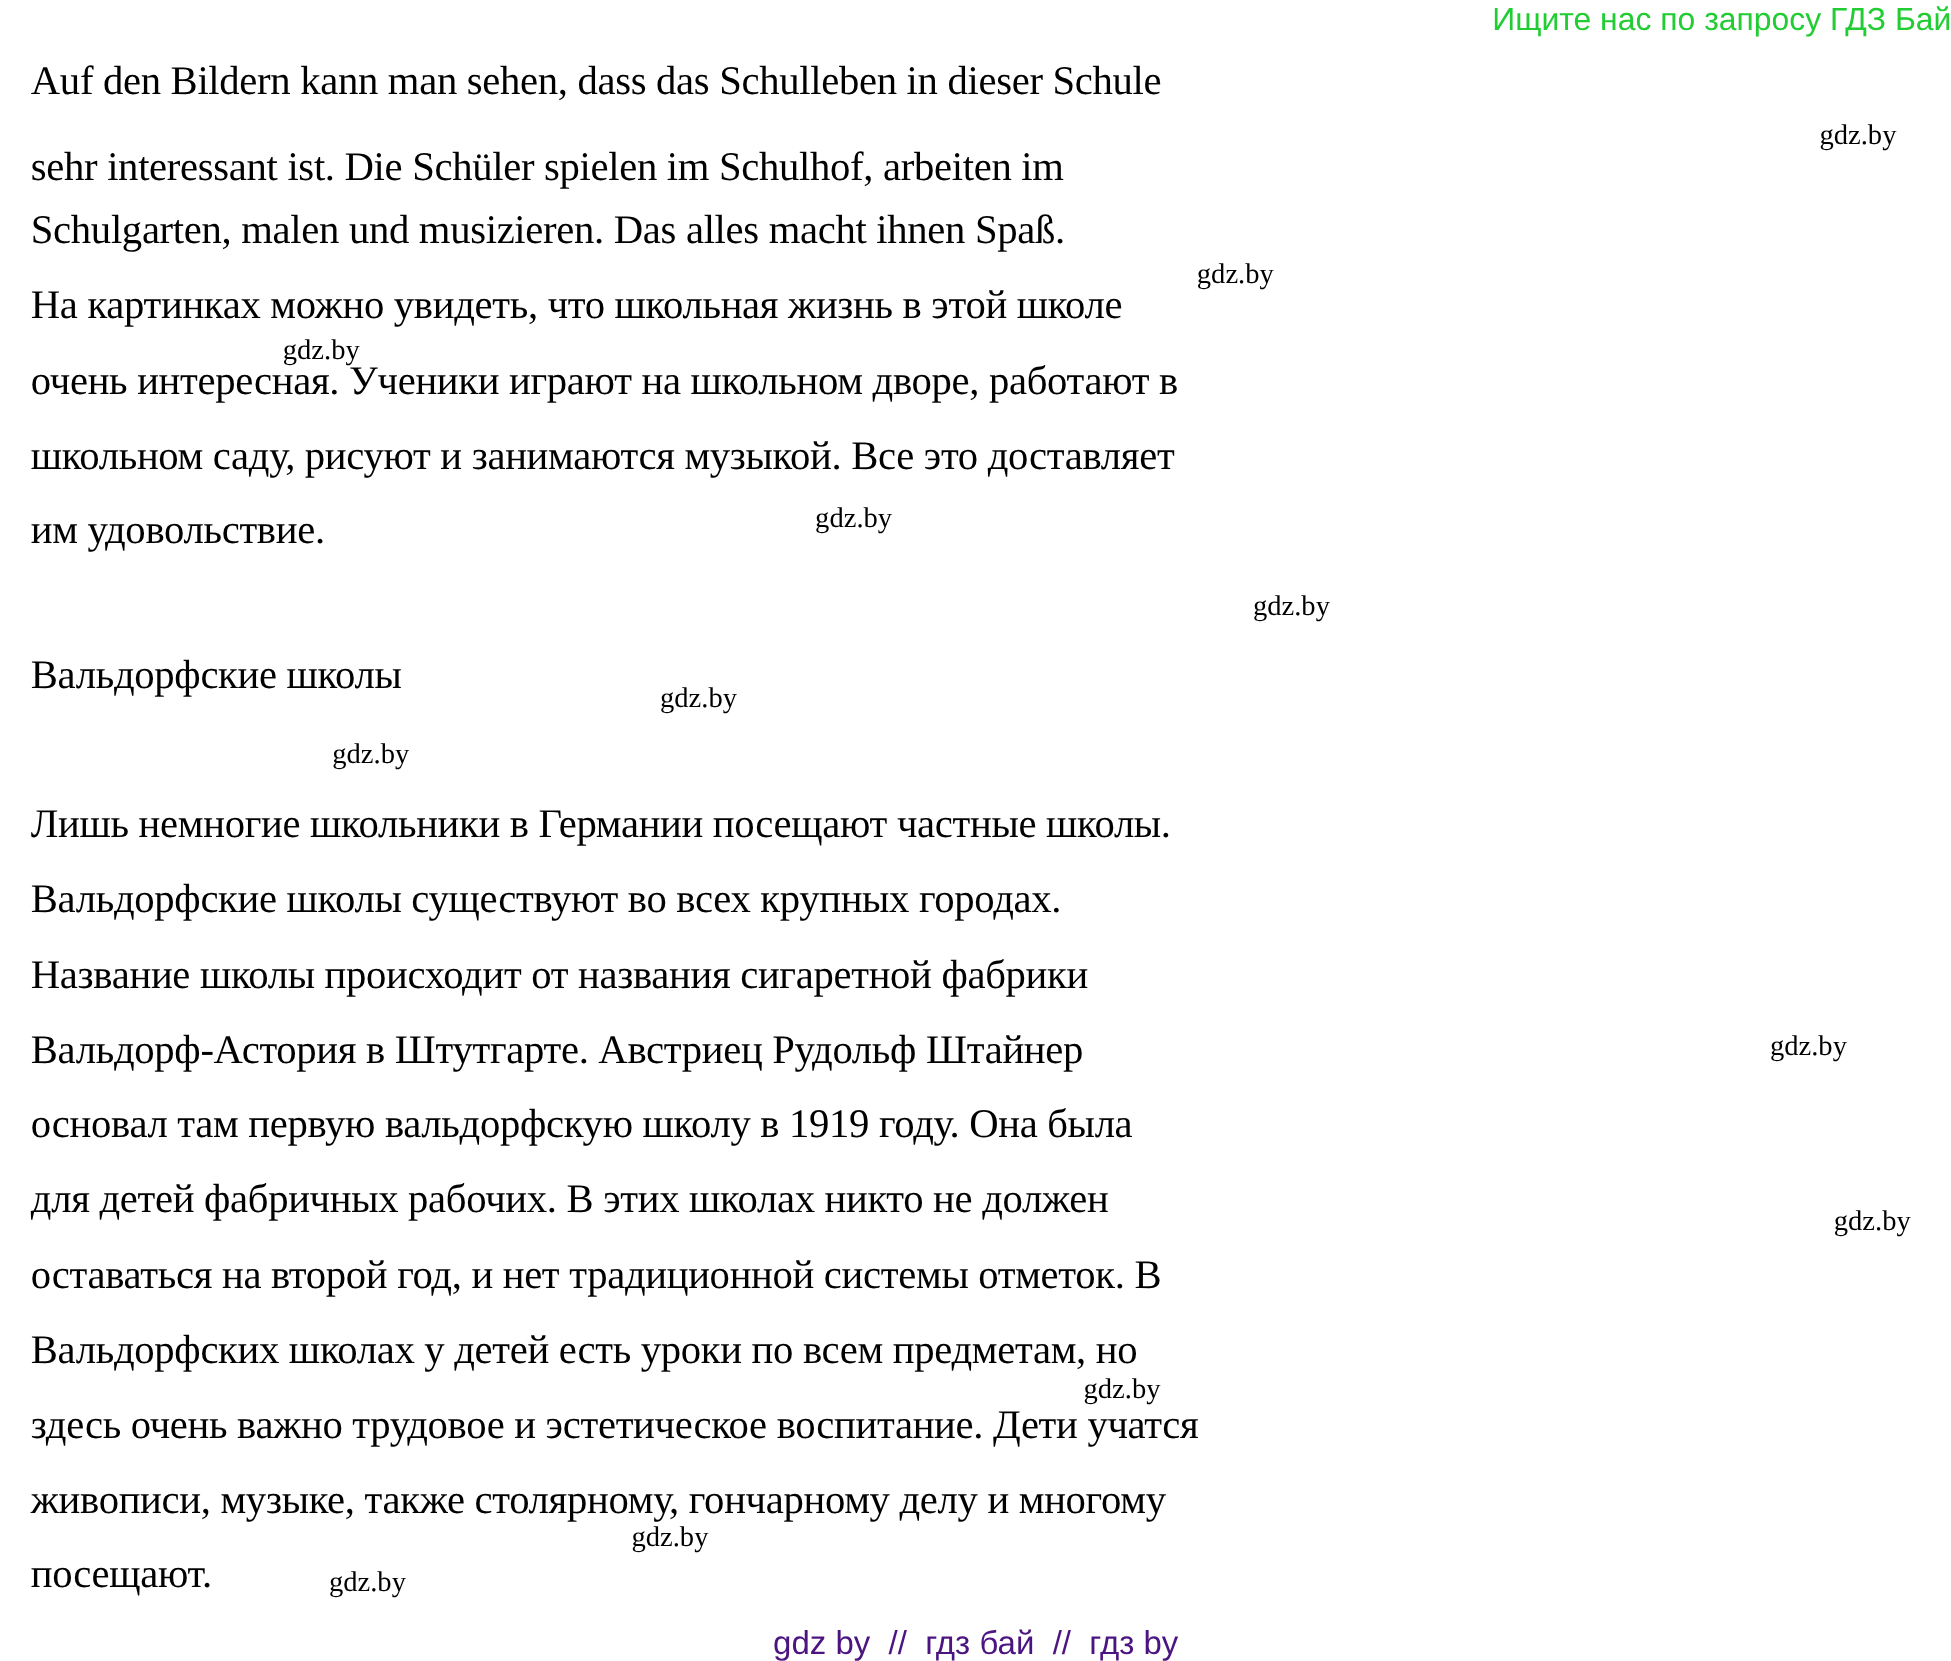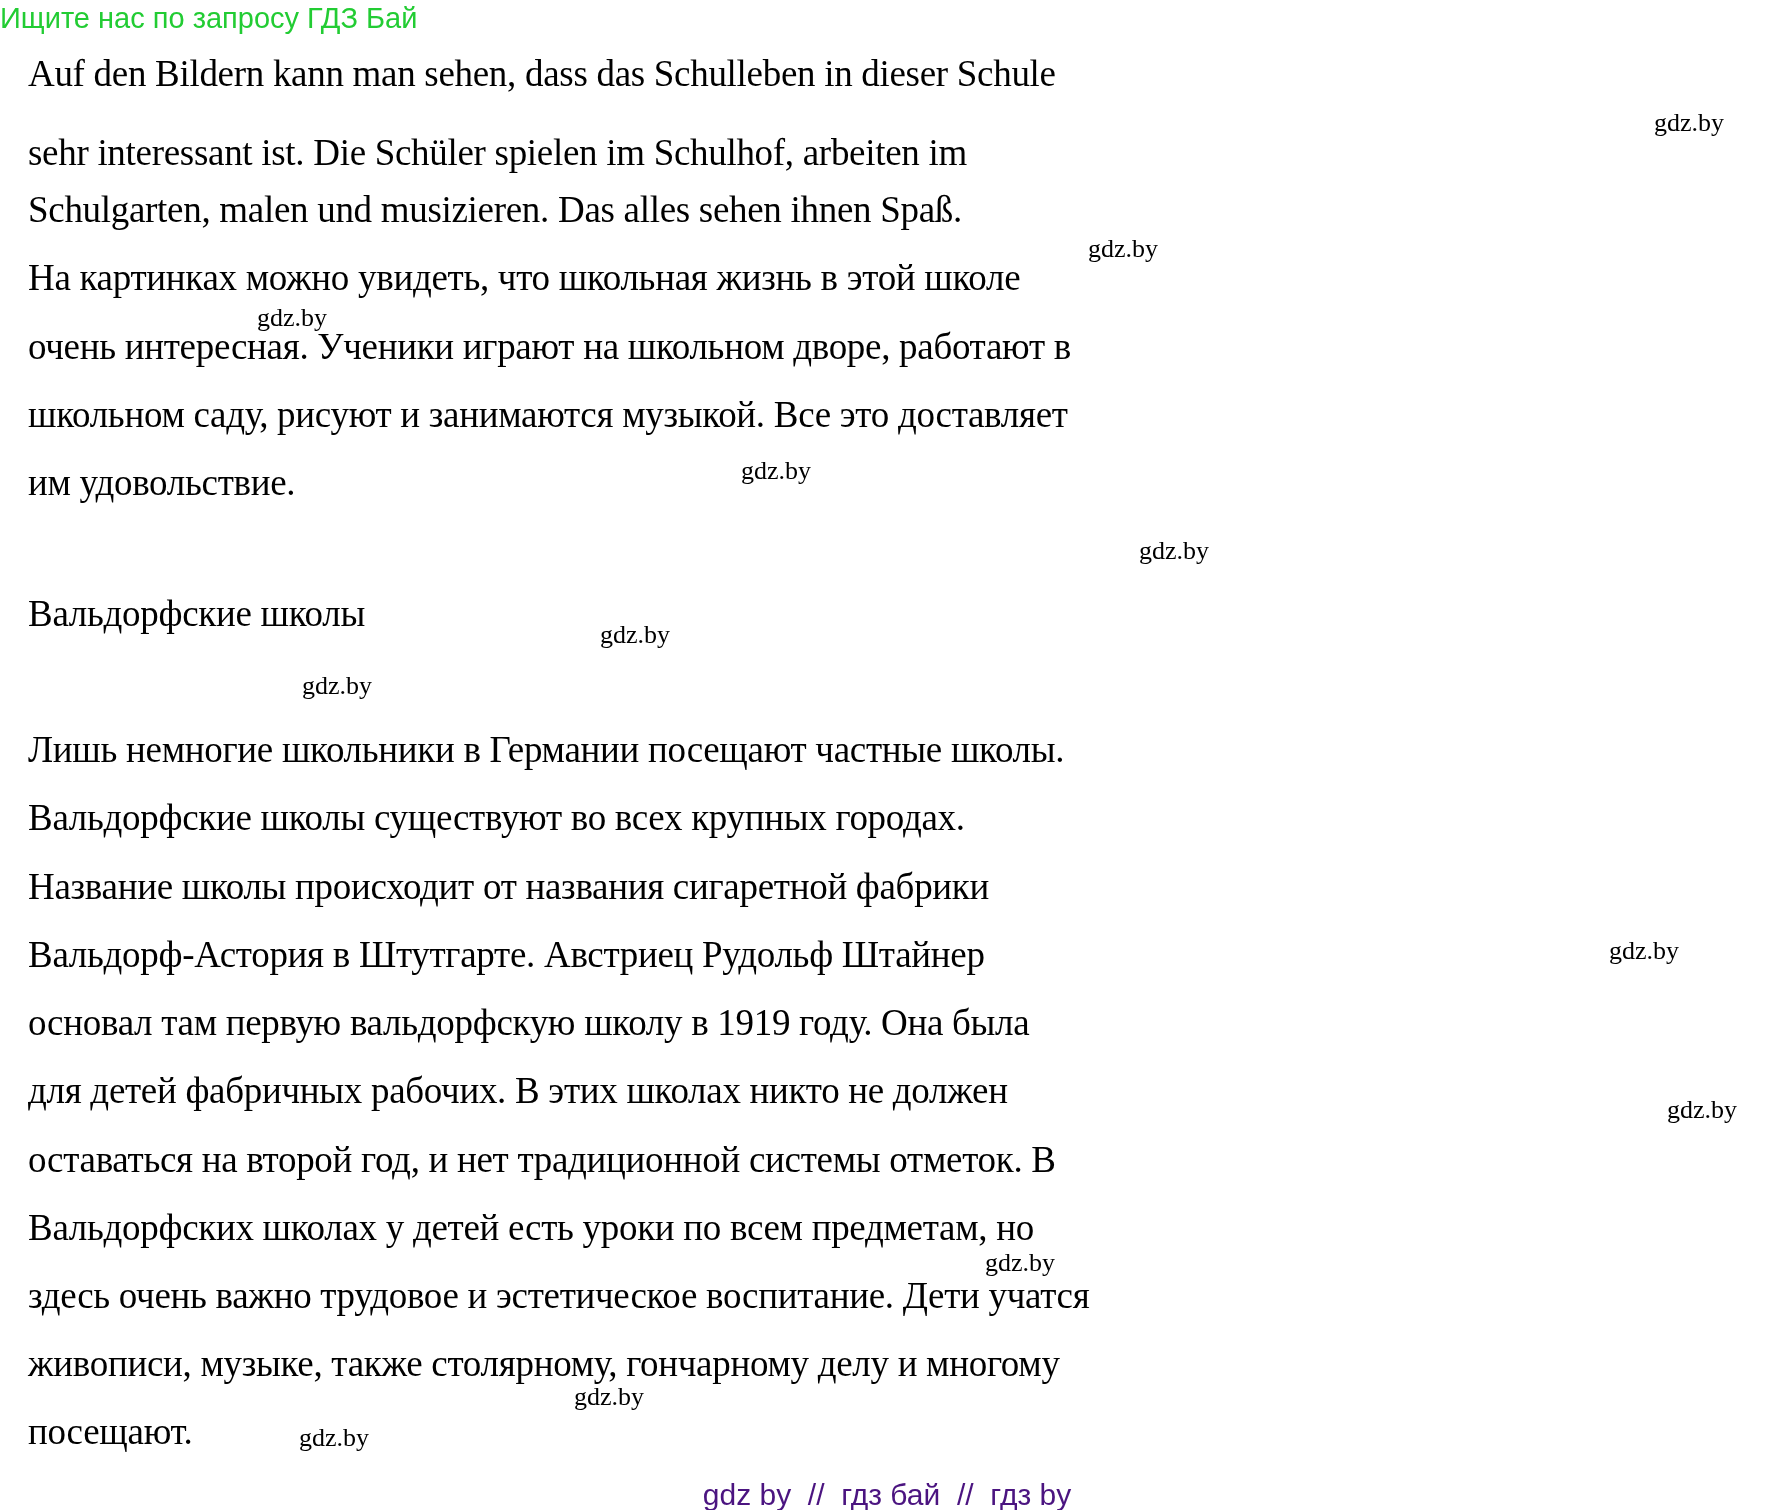--- a/index.html
+++ b/index.html
@@ -1,18 +1,18 @@
 <!DOCTYPE html>
 <html><head>
 <meta charset="utf-8">
 <style>
   html, body { margin:0; padding:0; background:#ffffff; }
   body { width:1774px; height:1510px; position:relative; overflow:hidden; }
   .header-link {
-    position:absolute; left:0; width:1774px; top:2px; text-align:left;
+    position:absolute; left:0; width:1774px; top:2px; text-align:right;
     font-family:"Liberation Sans", sans-serif; font-size:29px; color:#22cc33;
   }
   .line {
     position:absolute; left:28px; white-space:nowrap;
     font-family:"Liberation Serif", serif; font-size:37px; color:#000000;
     line-height:1; letter-spacing:-0.3px;
   }
   .wm {
     position:absolute; white-space:nowrap;
     font-family:Liberation Serif, serif; font-size:26px; color:#000000;
@@ -25,21 +25,21 @@
   }
 </style>
 </head>
 <body>
 
 <div class="header-link">Ищите нас по запросу ГДЗ Бай</div>
 
 <div>
   <div class="line" style="top:55px">Auf den Bildern kann man sehen, dass das Schulleben in dieser Schule</div>
   <div class="line" style="top:134px">sehr interessant ist. Die Schüler spielen im Schulhof, arbeiten im</div>
-  <div class="line" style="top:191px">Schulgarten, malen und musizieren. Das alles sehen ihnen Spaß.</div>
+  <div class="line" style="top:191px">Schulgarten, malen und musizieren. Das alles macht ihnen Spaß.</div>
   <div class="line" style="top:259px">На картинках можно увидеть, что школьная жизнь в этой школе</div>
   <div class="line" style="top:328px">очень интересная. Ученики играют на школьном дворе, работают в</div>
   <div class="line" style="top:396px">школьном саду, рисуют и занимаются музыкой. Все это доставляет</div>
   <div class="line" style="top:464px">им удовольствие.</div>
 </div>
 
 <div class="line" style="top:595px">Вальдорфские школы</div>
 
 <div>
   <div class="line" style="top:731px">Лишь  немногие школьники в Германии посещают частные школы.</div>

